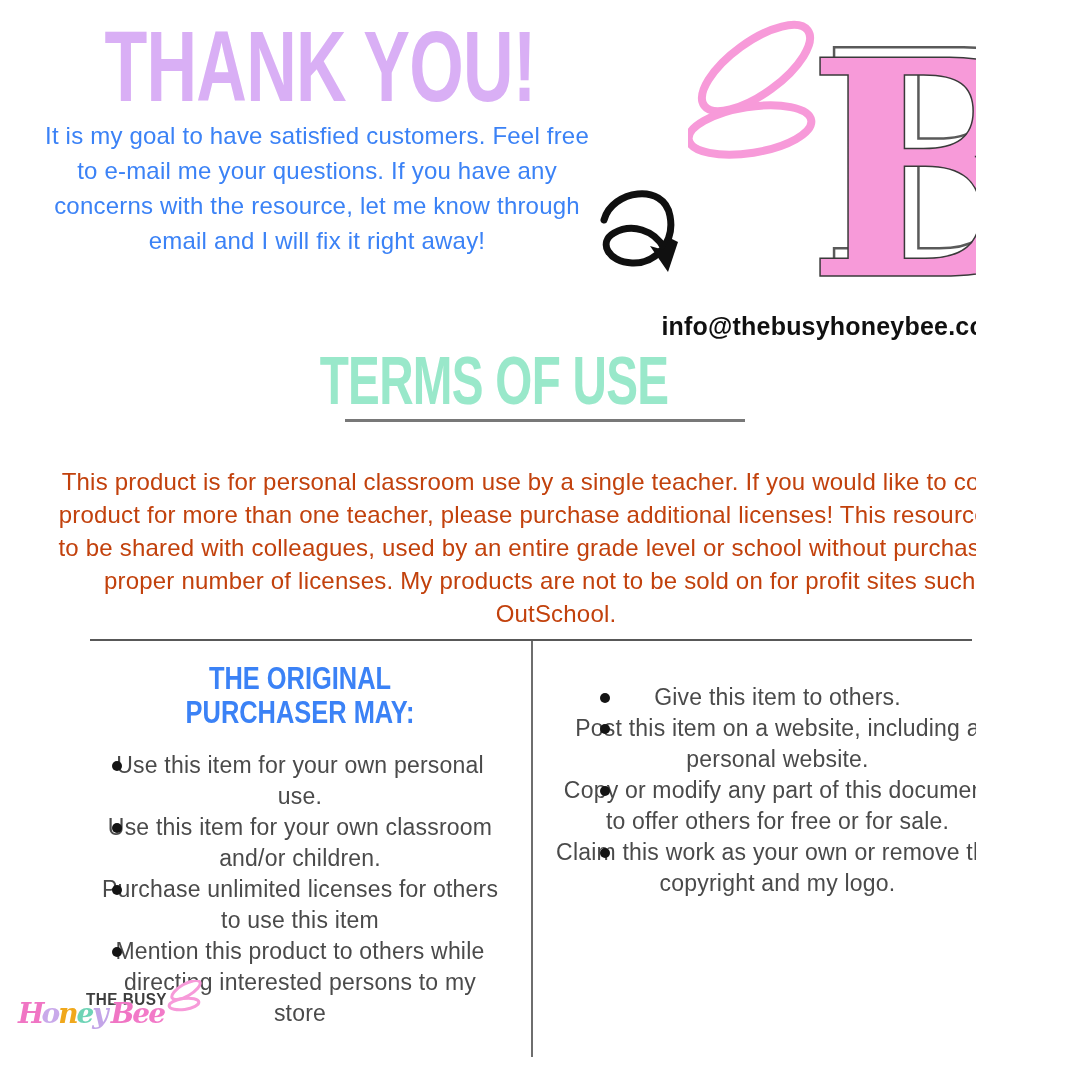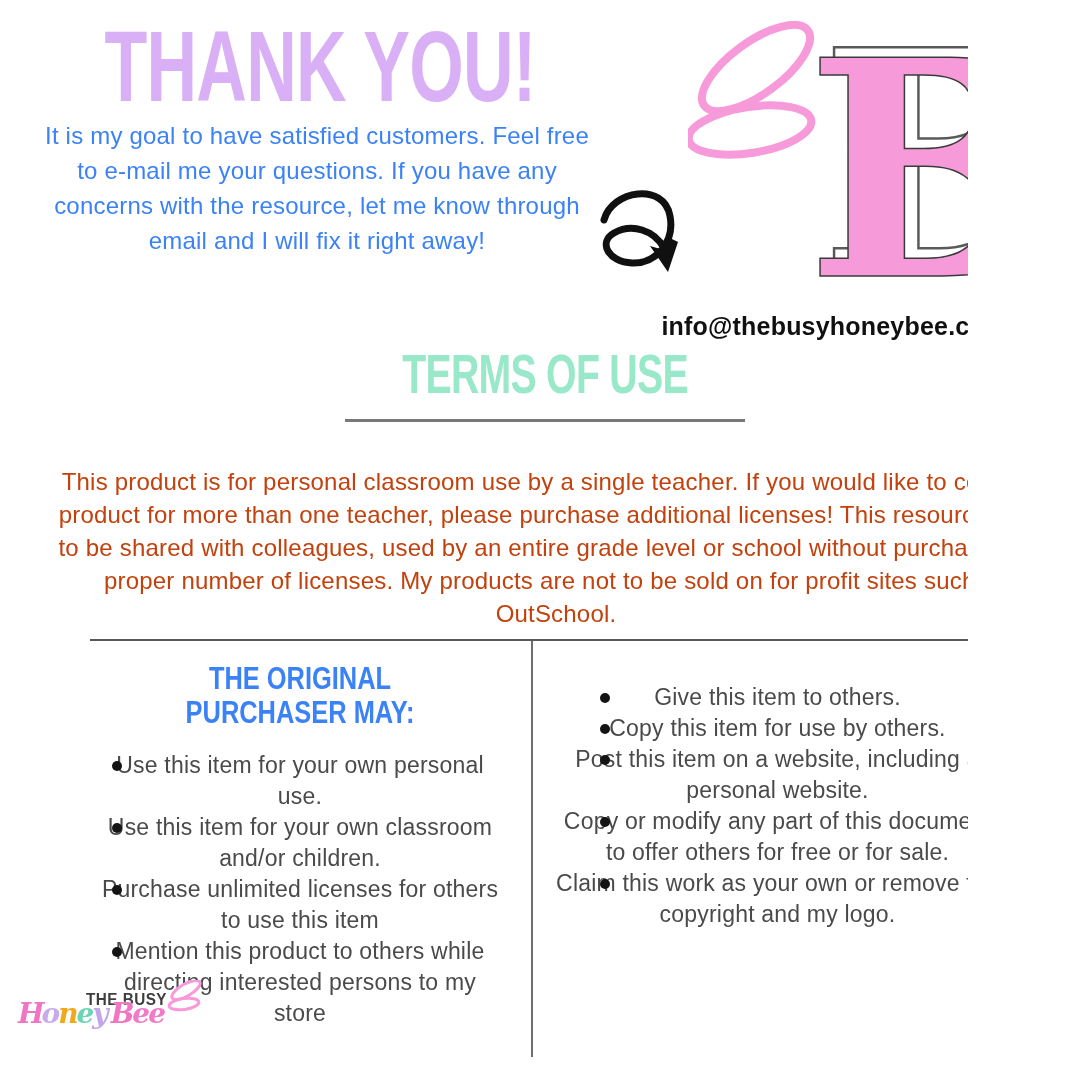--- a/index.html
+++ b/index.html
@@ -1,39 +1,39 @@
 <!DOCTYPE html>
 <html><head>
 <meta charset="utf-8">
 <style>
   html,body{margin:0;padding:0;background:#fff;}
   .canvas{
     position:relative;width:968px;height:1080px;background:#ffffff;overflow:hidden;
-    font-family:"Liberation Sans",sans-serif;color:#3d3d3d;
+    font-family:"Liberation Sans",sans-serif;color:#3d3d3d;padding-left:8px;
   }
   .cond{display:inline-block;transform:scaleX(0.70);transform-origin:center;letter-spacing:-1px;}
   .cond2{display:inline-block;transform:scaleX(0.82);transform-origin:center;letter-spacing:0px;}
 
   .thankyou{
     position:absolute;left:0;top:16px;width:640px;text-align:center;
     font-weight:bold;font-size:100px;line-height:1;color:#d9aff5;
   }
   .msg{
     position:absolute;left:38px;top:118px;width:558px;margin:0;
     font-size:24px;line-height:35px;text-align:center;color:#3b82f6;letter-spacing:.2px;
   }
   .arrow{position:absolute;left:592px;top:178px;width:110px;height:105px;}
   .blogo{position:absolute;left:688px;top:8px;width:295px;height:295px;}
   .email{
     position:absolute;left:612px;top:312px;width:432px;text-align:right;
     font-weight:bold;font-size:25px;color:#101010;letter-spacing:.2px;
   }
   .terms-title{
-    position:absolute;left:245px;top:346px;width:600px;text-align:center;
-    font-weight:bold;font-size:56px;line-height:1;color:#99e8ca;
+    position:absolute;left:245px;top:346px;width:600px;
+    font-weight:bold;font-size:68px;line-height:1;color:#99e8ca;
   }
   .terms-underline{position:absolute;left:345px;top:419px;width:400px;height:3px;background:#787878;}
   .terms-body{
     position:absolute;left:42px;top:449px;width:996px;margin:16px;
     font-size:24px;line-height:33px;text-align:center;color:#c2410c;letter-spacing:.2px;
   }
   .hline{position:absolute;left:90px;top:639px;width:882px;height:2px;background:#585858;}
   .vline{position:absolute;left:531px;top:641px;width:2px;height:416px;background:#6e6e6e;}
 
   .col{position:absolute;top:662px;}
@@ -117,21 +117,20 @@
       <li><span class="dot"></span><span>Use this item for your own personal use.</span></li>
       <li><span class="dot"></span><span>Use this item for your own classroom and/or children.</span></li>
       <li><span class="dot"></span><span>Purchase unlimited licenses for others to use this item</span></li>
       <li><span class="dot"></span><span>Mention this product to others while directing interested persons to my store</span></li>
     </ul>
   </section>
 
   <section class="col col-right">
     <ul>
       <li><span class="dot"></span><span>Give this item to others.</span></li>
-      <li><span class="dot"></span><span>Copy this item for use by others.</span></li>
       <li><span class="dot"></span><span>Post this item on a website, including a personal website.</span></li>
       <li><span class="dot"></span><span>Copy or modify any part of this document to offer others for free or for sale.</span></li>
       <li><span class="dot"></span><span>Claim this work as your own or remove the copyright and my logo.</span></li>
     </ul>
   </section>
 
   <div class="footer-logo">
     <div class="tb">THE BUSY</div>
     <svg class="mini-wings" viewBox="0 0 46 34" aria-hidden="true">
       <ellipse cx="20" cy="10" rx="16" ry="6" transform="rotate(-30 20 10)" fill="#ffffff" stroke="#f79ad9" stroke-width="3"></ellipse>

